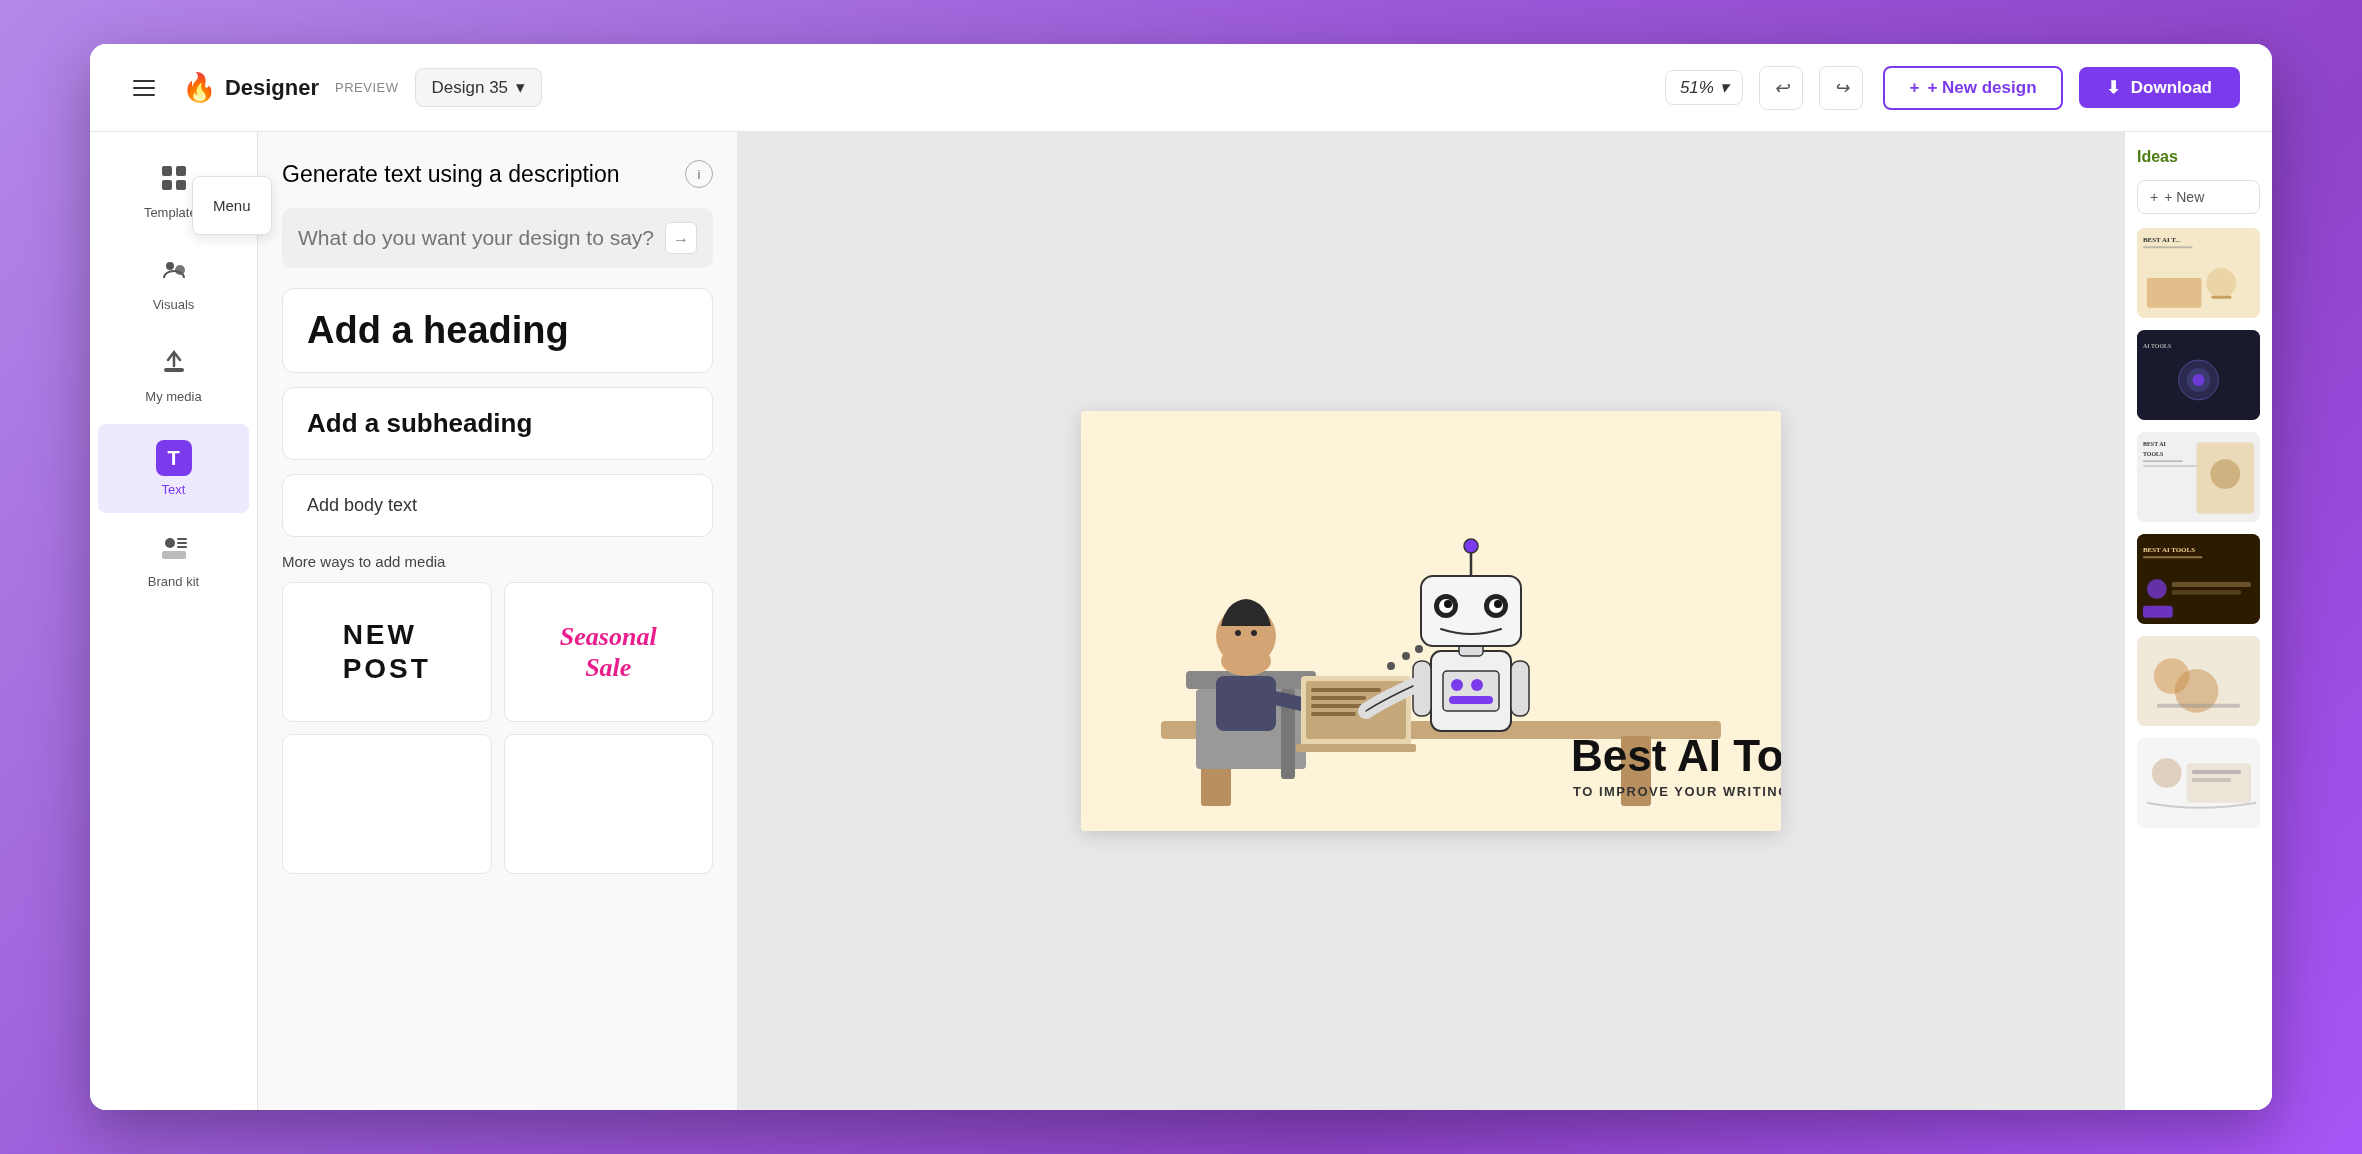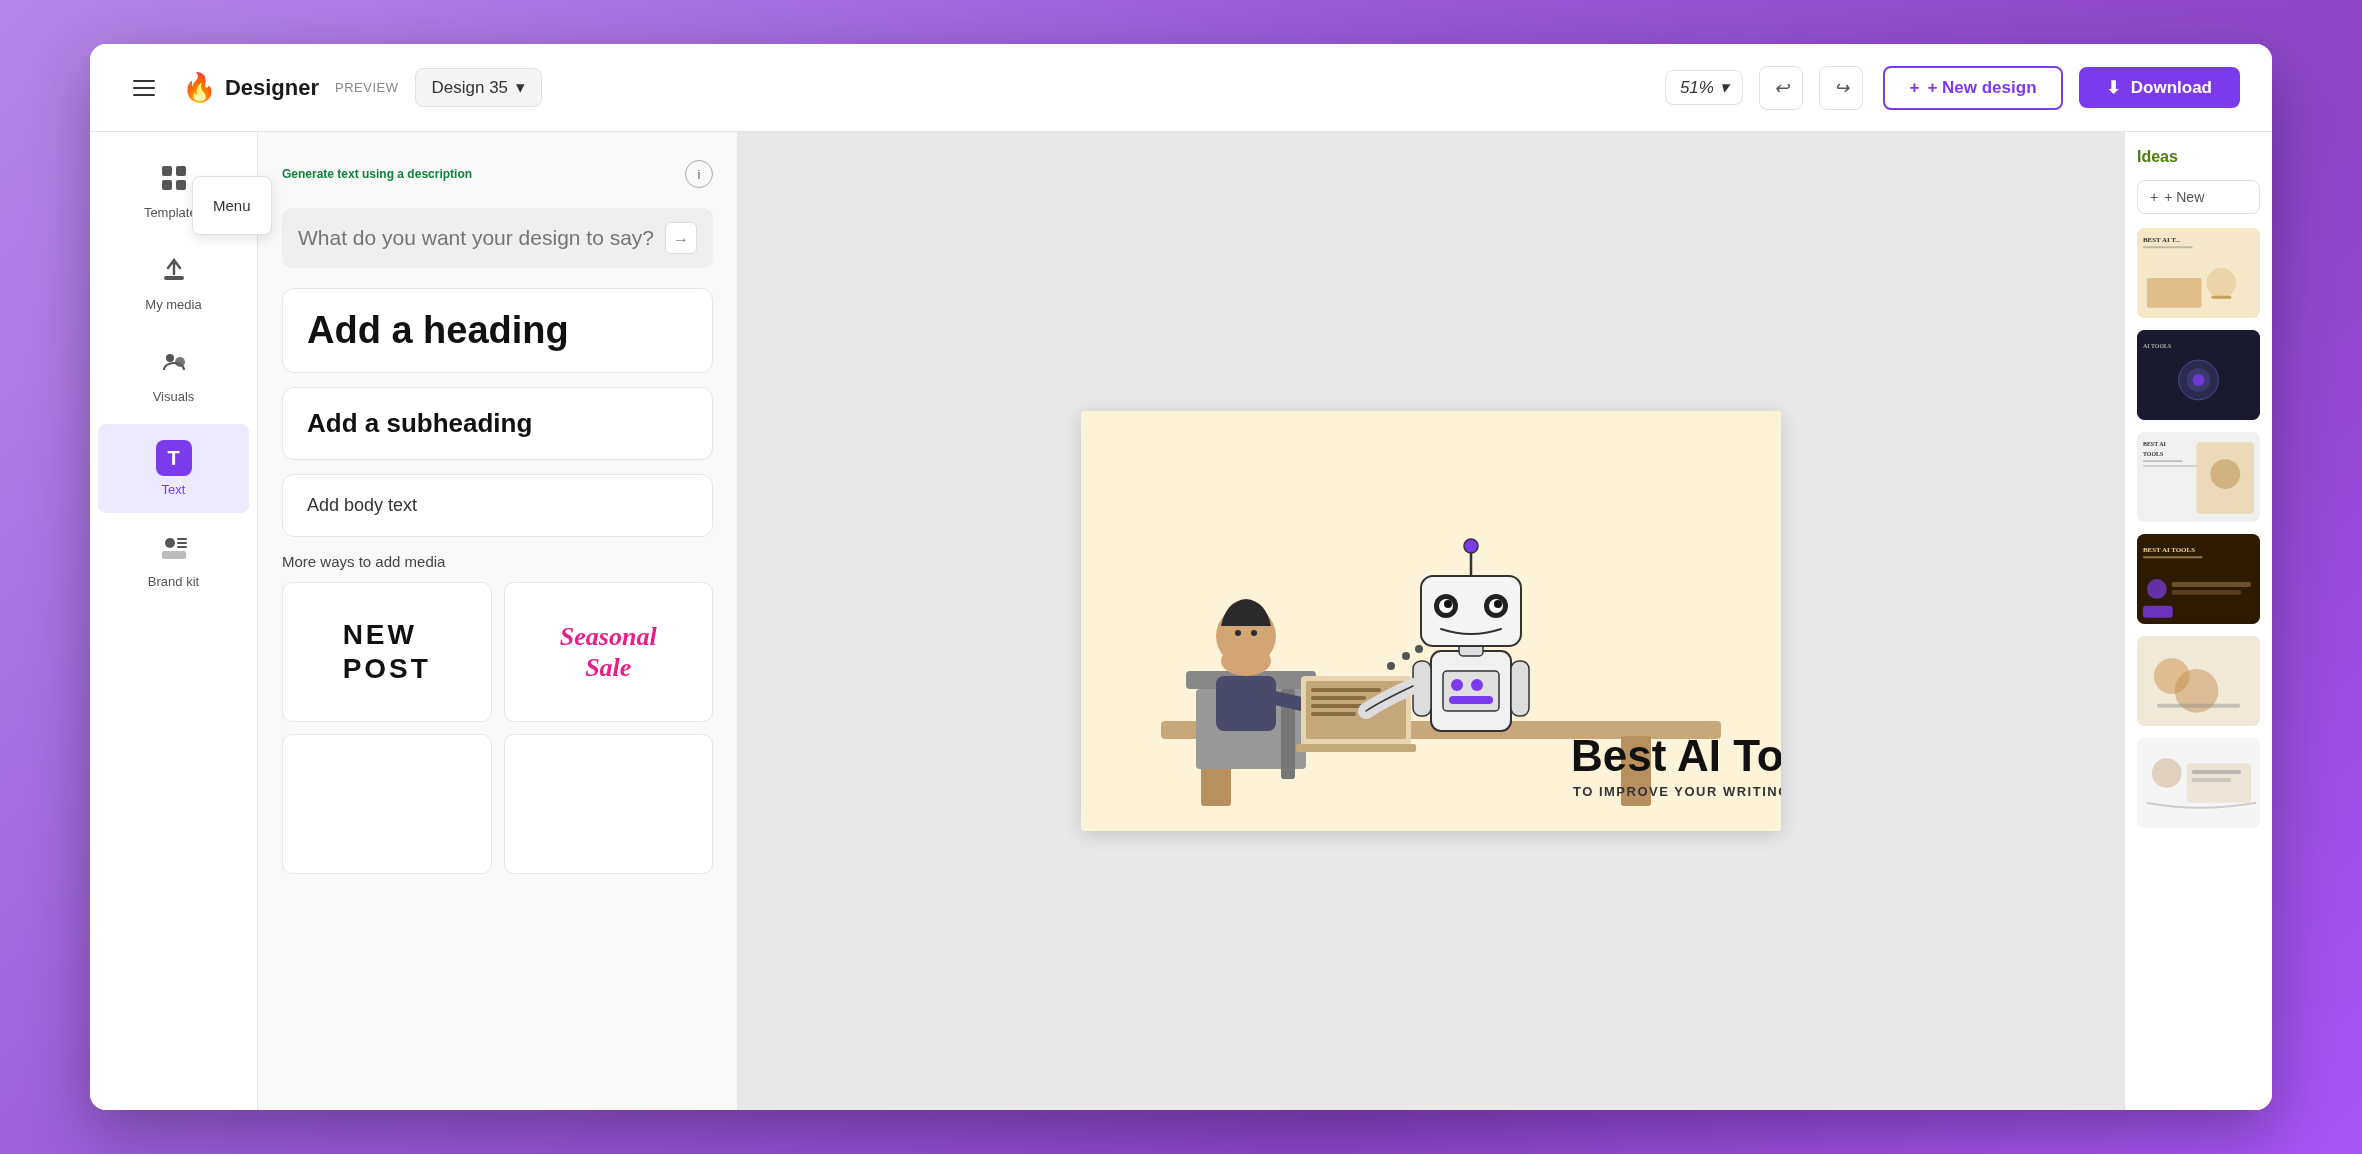--- a/index.html
+++ b/index.html
@@ -227,23 +227,23 @@
       overflow-y: auto;
       padding: 28px 24px;
     }
     .panel-header {
       display: flex;
       align-items: center;
       justify-content: space-between;
       margin-bottom: 20px;
     }
     .panel-title {
-      font-size: 12px;
-      color: #15803d;
-      font-weight: 700;
+      font-size: 23px;
+      color: #000000;
+      font-weight: 400;
     }
     .info-icon {
       width: 28px;
       height: 28px;
       border-radius: 50%;
       border: 1.5px solid #aaa;
       display: flex;
       align-items: center;
       justify-content: center;
       font-size: 13px;
@@ -484,36 +484,36 @@
             <rect x="2" y="16" width="10" height="10" rx="2" fill="#555"></rect>
             <rect x="16" y="16" width="10" height="10" rx="2" fill="#555"></rect>
           </svg>
         </span>
         <span class="label">Templates</span>
       </div>
 
       <div class="sidebar-item">
         <span class="icon">
           <svg width="28" height="28" viewBox="0 0 28 28" fill="none">
-            <path d="M14 4v14M8 12l6-8 6 8" stroke="#555" stroke-width="2.5" stroke-linecap="round"></path>
-            <rect x="4" y="20" width="20" height="4" rx="2" fill="#555"></rect>
+            <circle cx="10" cy="10" r="4" fill="#555"></circle>
+            <circle cx="20" cy="14" r="5" fill="#777"></circle>
+            <path d="M4 22c0-4 4-7 10-7s10 3 10 7" stroke="#555" stroke-width="2"></path>
           </svg>
         </span>
-        <span class="label">My media</span>
+        <span class="label">Visuals</span>
       </div>
 
       <div class="sidebar-item">
         <span class="icon">
           <svg width="28" height="28" viewBox="0 0 28 28" fill="none">
-            <circle cx="10" cy="10" r="4" fill="#555"></circle>
-            <circle cx="20" cy="14" r="5" fill="#777"></circle>
-            <path d="M4 22c0-4 4-7 10-7s10 3 10 7" stroke="#555" stroke-width="2"></path>
+            <path d="M14 4v14M8 12l6-8 6 8" stroke="#555" stroke-width="2.5" stroke-linecap="round"></path>
+            <rect x="4" y="20" width="20" height="4" rx="2" fill="#555"></rect>
           </svg>
         </span>
-        <span class="label">Visuals</span>
+        <span class="label">My media</span>
       </div>
 
       <div class="sidebar-item active">
         <div class="text-icon-box">T</div>
         <span class="label">Text</span>
       </div>
 
       <div class="sidebar-item">
         <span class="icon">
           <svg width="28" height="28" viewBox="0 0 28 28" fill="none">

